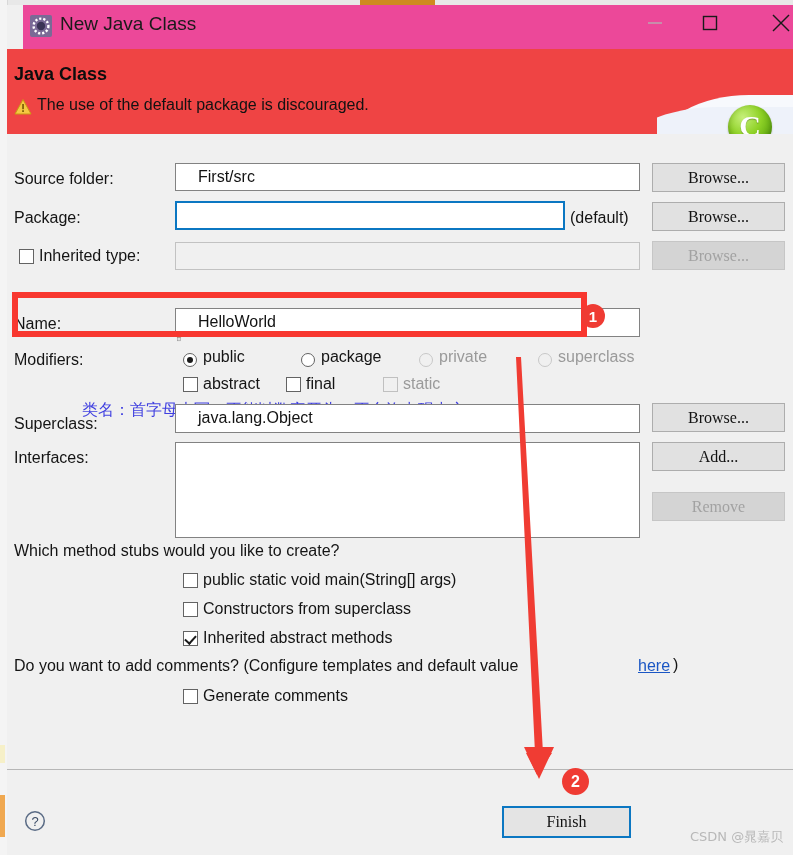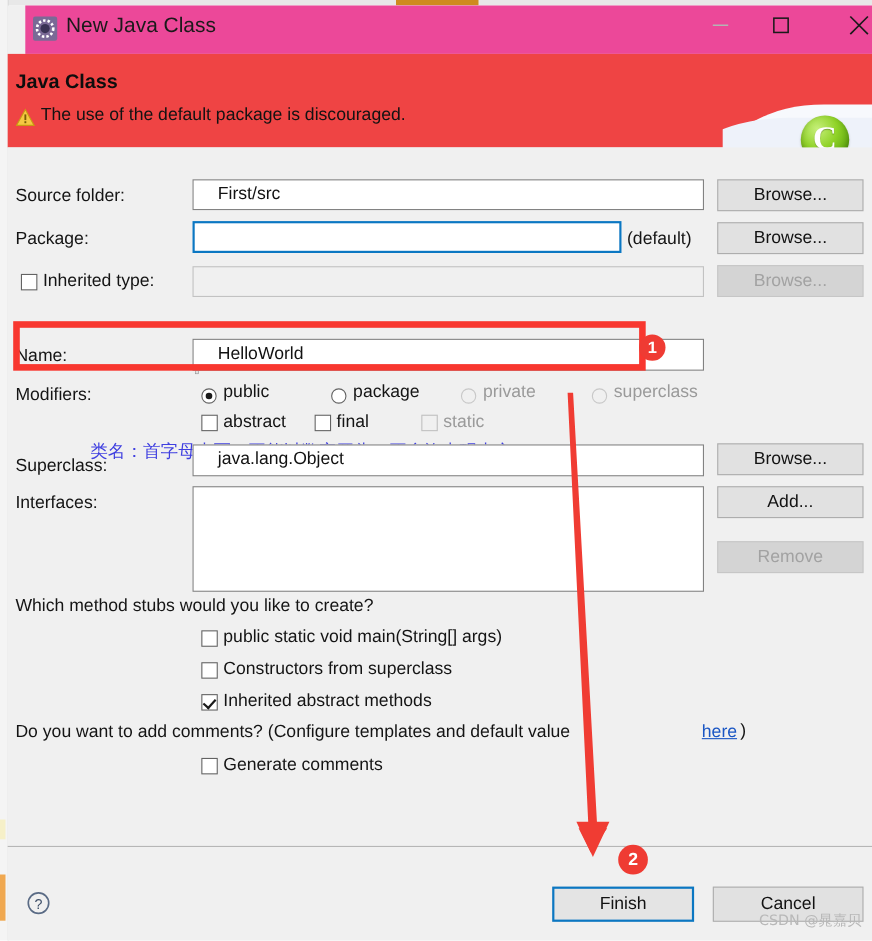--- a/index.html
+++ b/index.html
@@ -124,21 +124,21 @@
     font-family: "Liberation Sans", "DejaVu Sans", sans-serif;
     font-size: 16px; color: #121212;
     padding: 0 22px; line-height: 26px;
   }
   .tf.focus { border: 2px solid #0b77c2; }
   .tf.disabled { background: #f0f0f0; border-color: #c2c2c2; }
 
   .btn {
     position: absolute; box-sizing: border-box;
     background: #e1e1e1; border: 1px solid #adadad;
-    font-family: Liberation Sans, sans-serif;
+    font-family: Liberation Serif, serif;
     font-size: 16px; color: #121212;
     display: flex; align-items: center; justify-content: center;
   }
   .btn.disabled { background: #d4d4d4; border-color: #c6c6c6; color: #a2a2a2; }
   .btn.default { border: 2px solid #0b77c2; background: #e4e4e4; }
 
   .chk {
     position: absolute; width: 15px; height: 15px; box-sizing: border-box;
     background: #ffffff; border: 1px solid #636363;
   }
@@ -346,21 +346,20 @@
 
   <div id="sep-top"></div>
   <div id="footer">
     <div id="help-icon">
       <svg width="22" height="22" viewBox="0 0 22 22" aria-hidden="true">
         <circle cx="11" cy="11" r="9.3" fill="none" stroke="#5a6b85" stroke-width="1.5"></circle>
         <text x="11" y="16" text-anchor="middle" font-size="13" font-family="Liberation Sans, sans-serif" fill="#3b4c66">?</text>
       </svg>
     </div>
     <div class="btn default" style="left:495px; top:36px; width:129px; height:32px;">Finish</div>
-    <div class="btn" style="left:641px; top:36px; width:137px; height:32px;">Cancel</div>
   </div>
 </div>
 
 <div id="anno-box"></div>
 <div class="anno-circle" id="anno-1">1</div>
 
 <svg id="anno-arrow" viewBox="0 0 120 450" aria-hidden="true">
   <path d="M41 2 L63 398 L72 398 L57 420 L46 398 L55 398 L36 2 Z" fill="#f03c33"></path>
   <polygon points="44,392 74,392 59,424" fill="#f03c33"></polygon>
 </svg>

